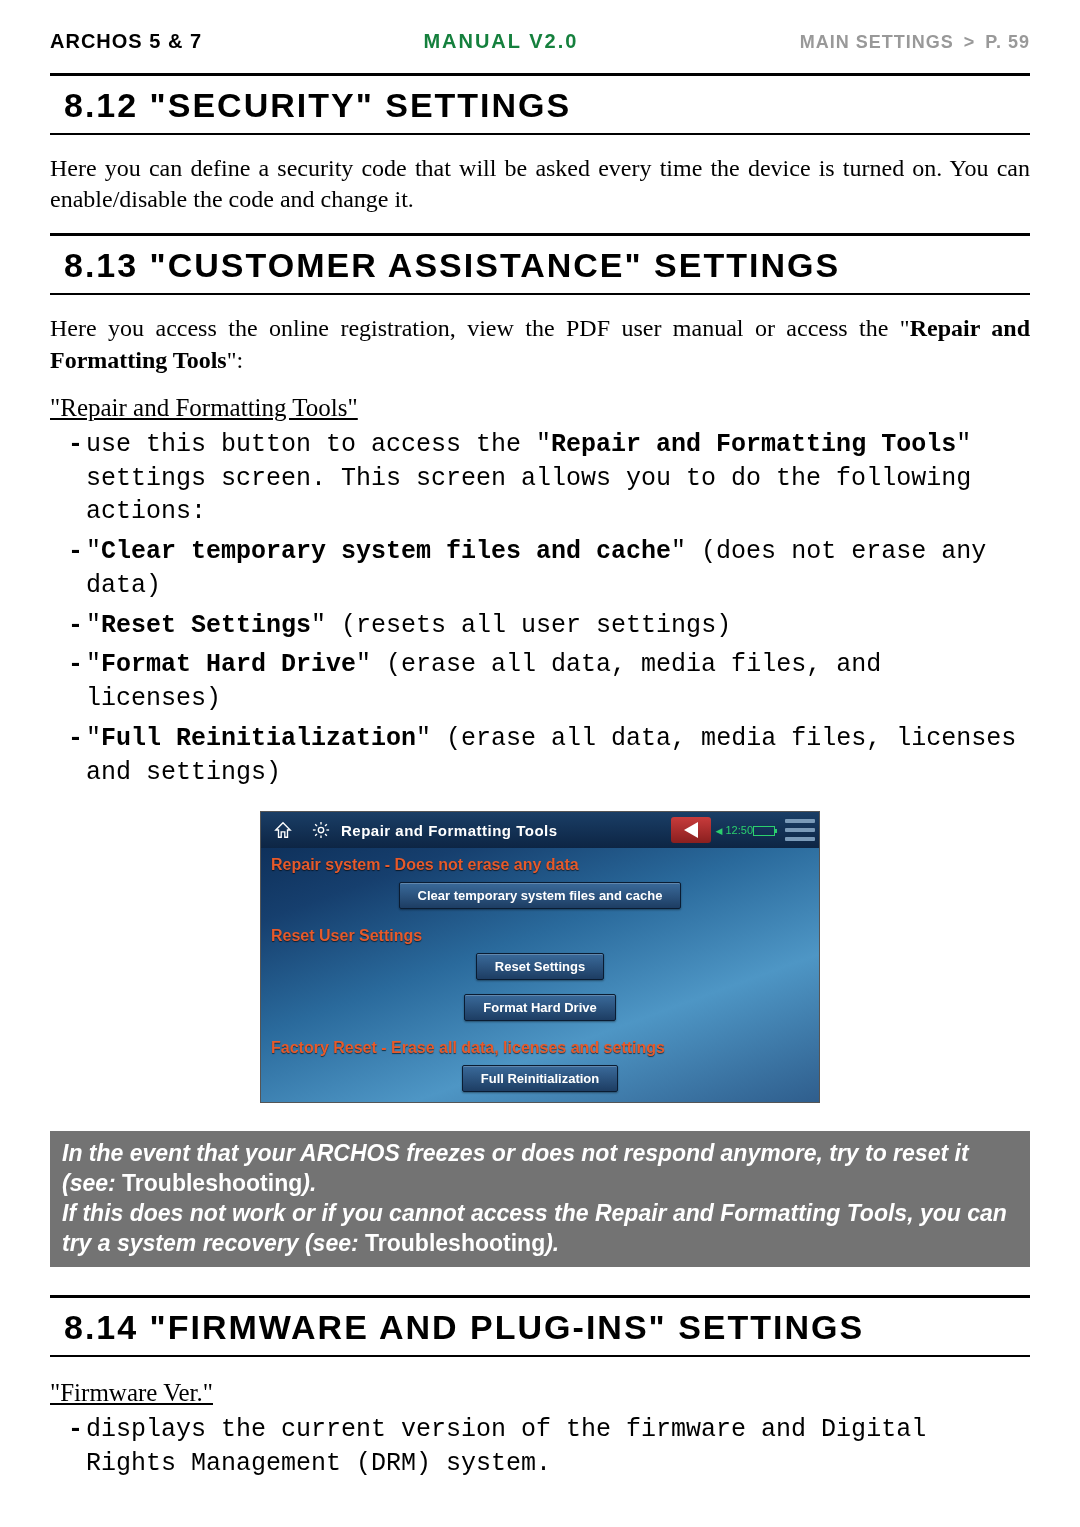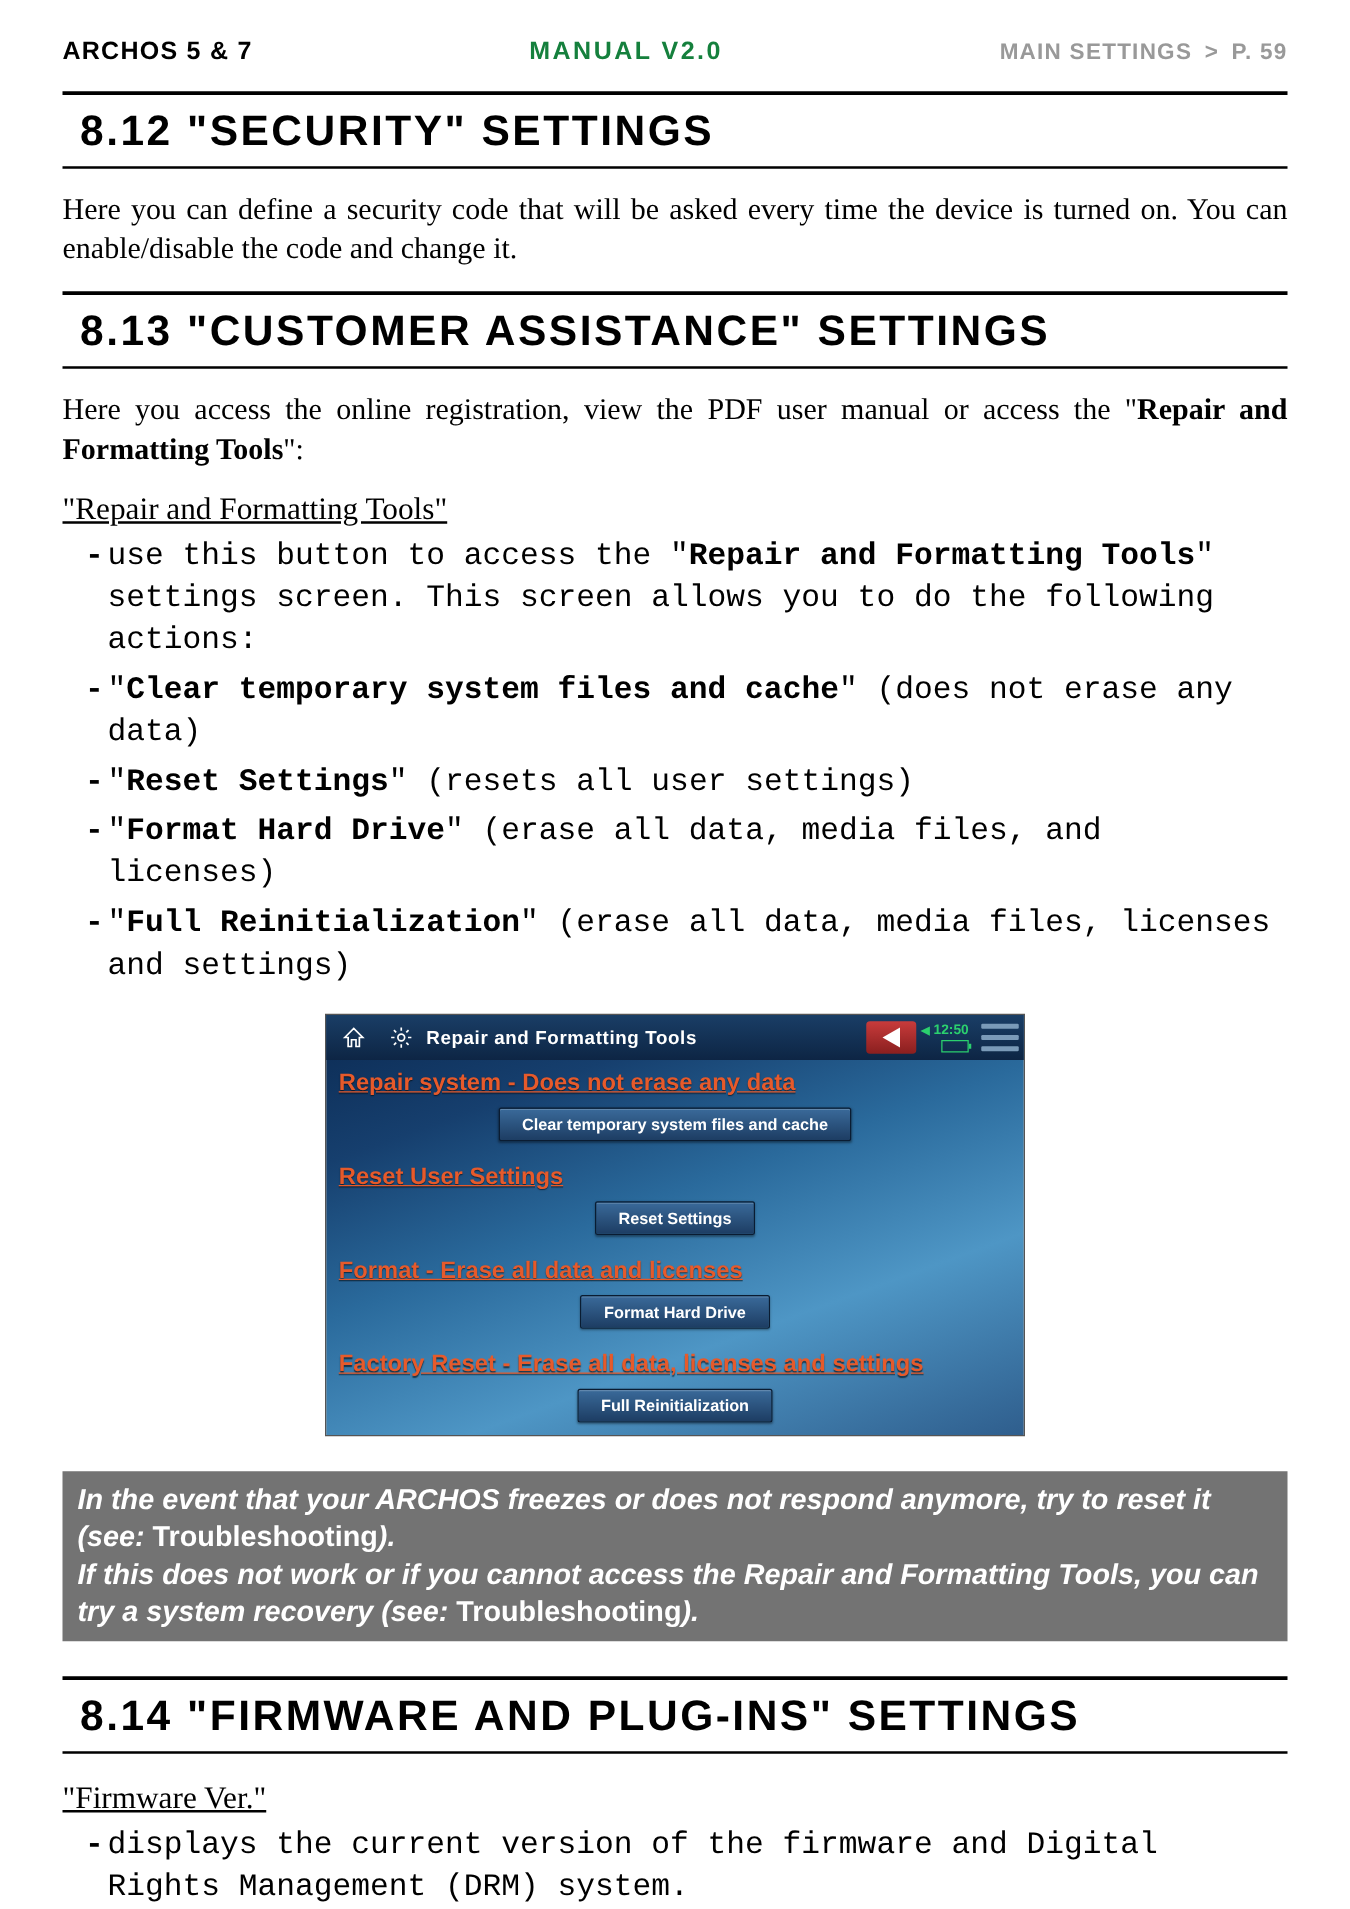--- a/index.html
+++ b/index.html
@@ -97,36 +97,35 @@
     width: 40px; height: 26px; background: linear-gradient(#c83b3b,#8a1f1f);
     border-radius: 3px; position: relative; margin-right: 4px;
     display:flex; align-items:center; justify-content:center;
   }
   .ss-back::before {
     content:""; width:0; height:0;
     border-top:8px solid transparent; border-bottom:8px solid transparent;
     border-right:14px solid #fff;
   }
   .ss-status {
-    font-size: 11px; color: #2bd06e; font-weight: bold;
+    font-size: 11px; color: #2bd06e; font-weight: normal;
     text-align: right; line-height: 1;
-    display:flex; flex-direction:column; align-items:flex-end; margin-right:4px;
+    display:flex; flex-direction:row; align-items:flex-end; margin-right:4px;
   }
   .ss-status .bat { width:22px; height:10px; border:1px solid #2bd06e; margin-top:2px; position:relative; }
   .ss-status .bat::after { content:""; position:absolute; right:-3px; top:2px; width:2px; height:4px; background:#2bd06e; }
   .ss-menu {
     width: 30px; height: 22px; display:flex; flex-direction:column; justify-content:space-between;
     margin-left:6px;
   }
   .ss-menu span { height:4px; background:#7a9ab8; border-radius:1px; }
   .ss-section-label {
-    color: #e65a2b; font-weight: bold; font-size: 19px;
+    color: #e65a2b; font-weight: bold; font-size: 16px;
     padding: 8px 10px 4px 10px;
     text-shadow: 0 1px 1px rgba(0,0,0,0.6);
-    text-decoration: underline;
   }
   .ss-button-row { text-align:center; padding: 4px 0 10px 0; }
   .ss-button {
     display:inline-block;
     background: linear-gradient(#3a6a9a, #1d3d63);
     border: 1px solid #0a1c32;
     color:#fff; font-weight:bold; font-size:13px;
     padding: 5px 18px; border-radius:2px;
     box-shadow: inset 0 1px 0 rgba(255,255,255,0.2), 0 1px 2px rgba(0,0,0,0.4);
   }
@@ -230,21 +229,20 @@
         <span></span>
       </div>
   </div>
 
   <div class="ss-section-label">Repair system - Does not erase any data</div>
   <div class="ss-button-row"><span class="ss-button">Clear temporary system files and cache</span></div>
 
   <div class="ss-section-label">Reset User Settings</div>
   <div class="ss-button-row"><span class="ss-button">Reset Settings</span></div>
 
-  <div class="ss-section-label">Format - Erase all data and licenses</div>
   <div class="ss-button-row"><span class="ss-button">Format Hard Drive</span></div>
 
   <div class="ss-section-label">Factory Reset - Erase all data, licenses and settings</div>
   <div class="ss-button-row"><span class="ss-button">Full Reinitialization</span></div>
 </div>
 
 <div class="callout">
   <div>
     <span>In the event that your ARCHOS freezes or does not respond anymore, try to reset it (see: </span><span class="normal">Troubleshooting</span><span>).</span>
   </div>

